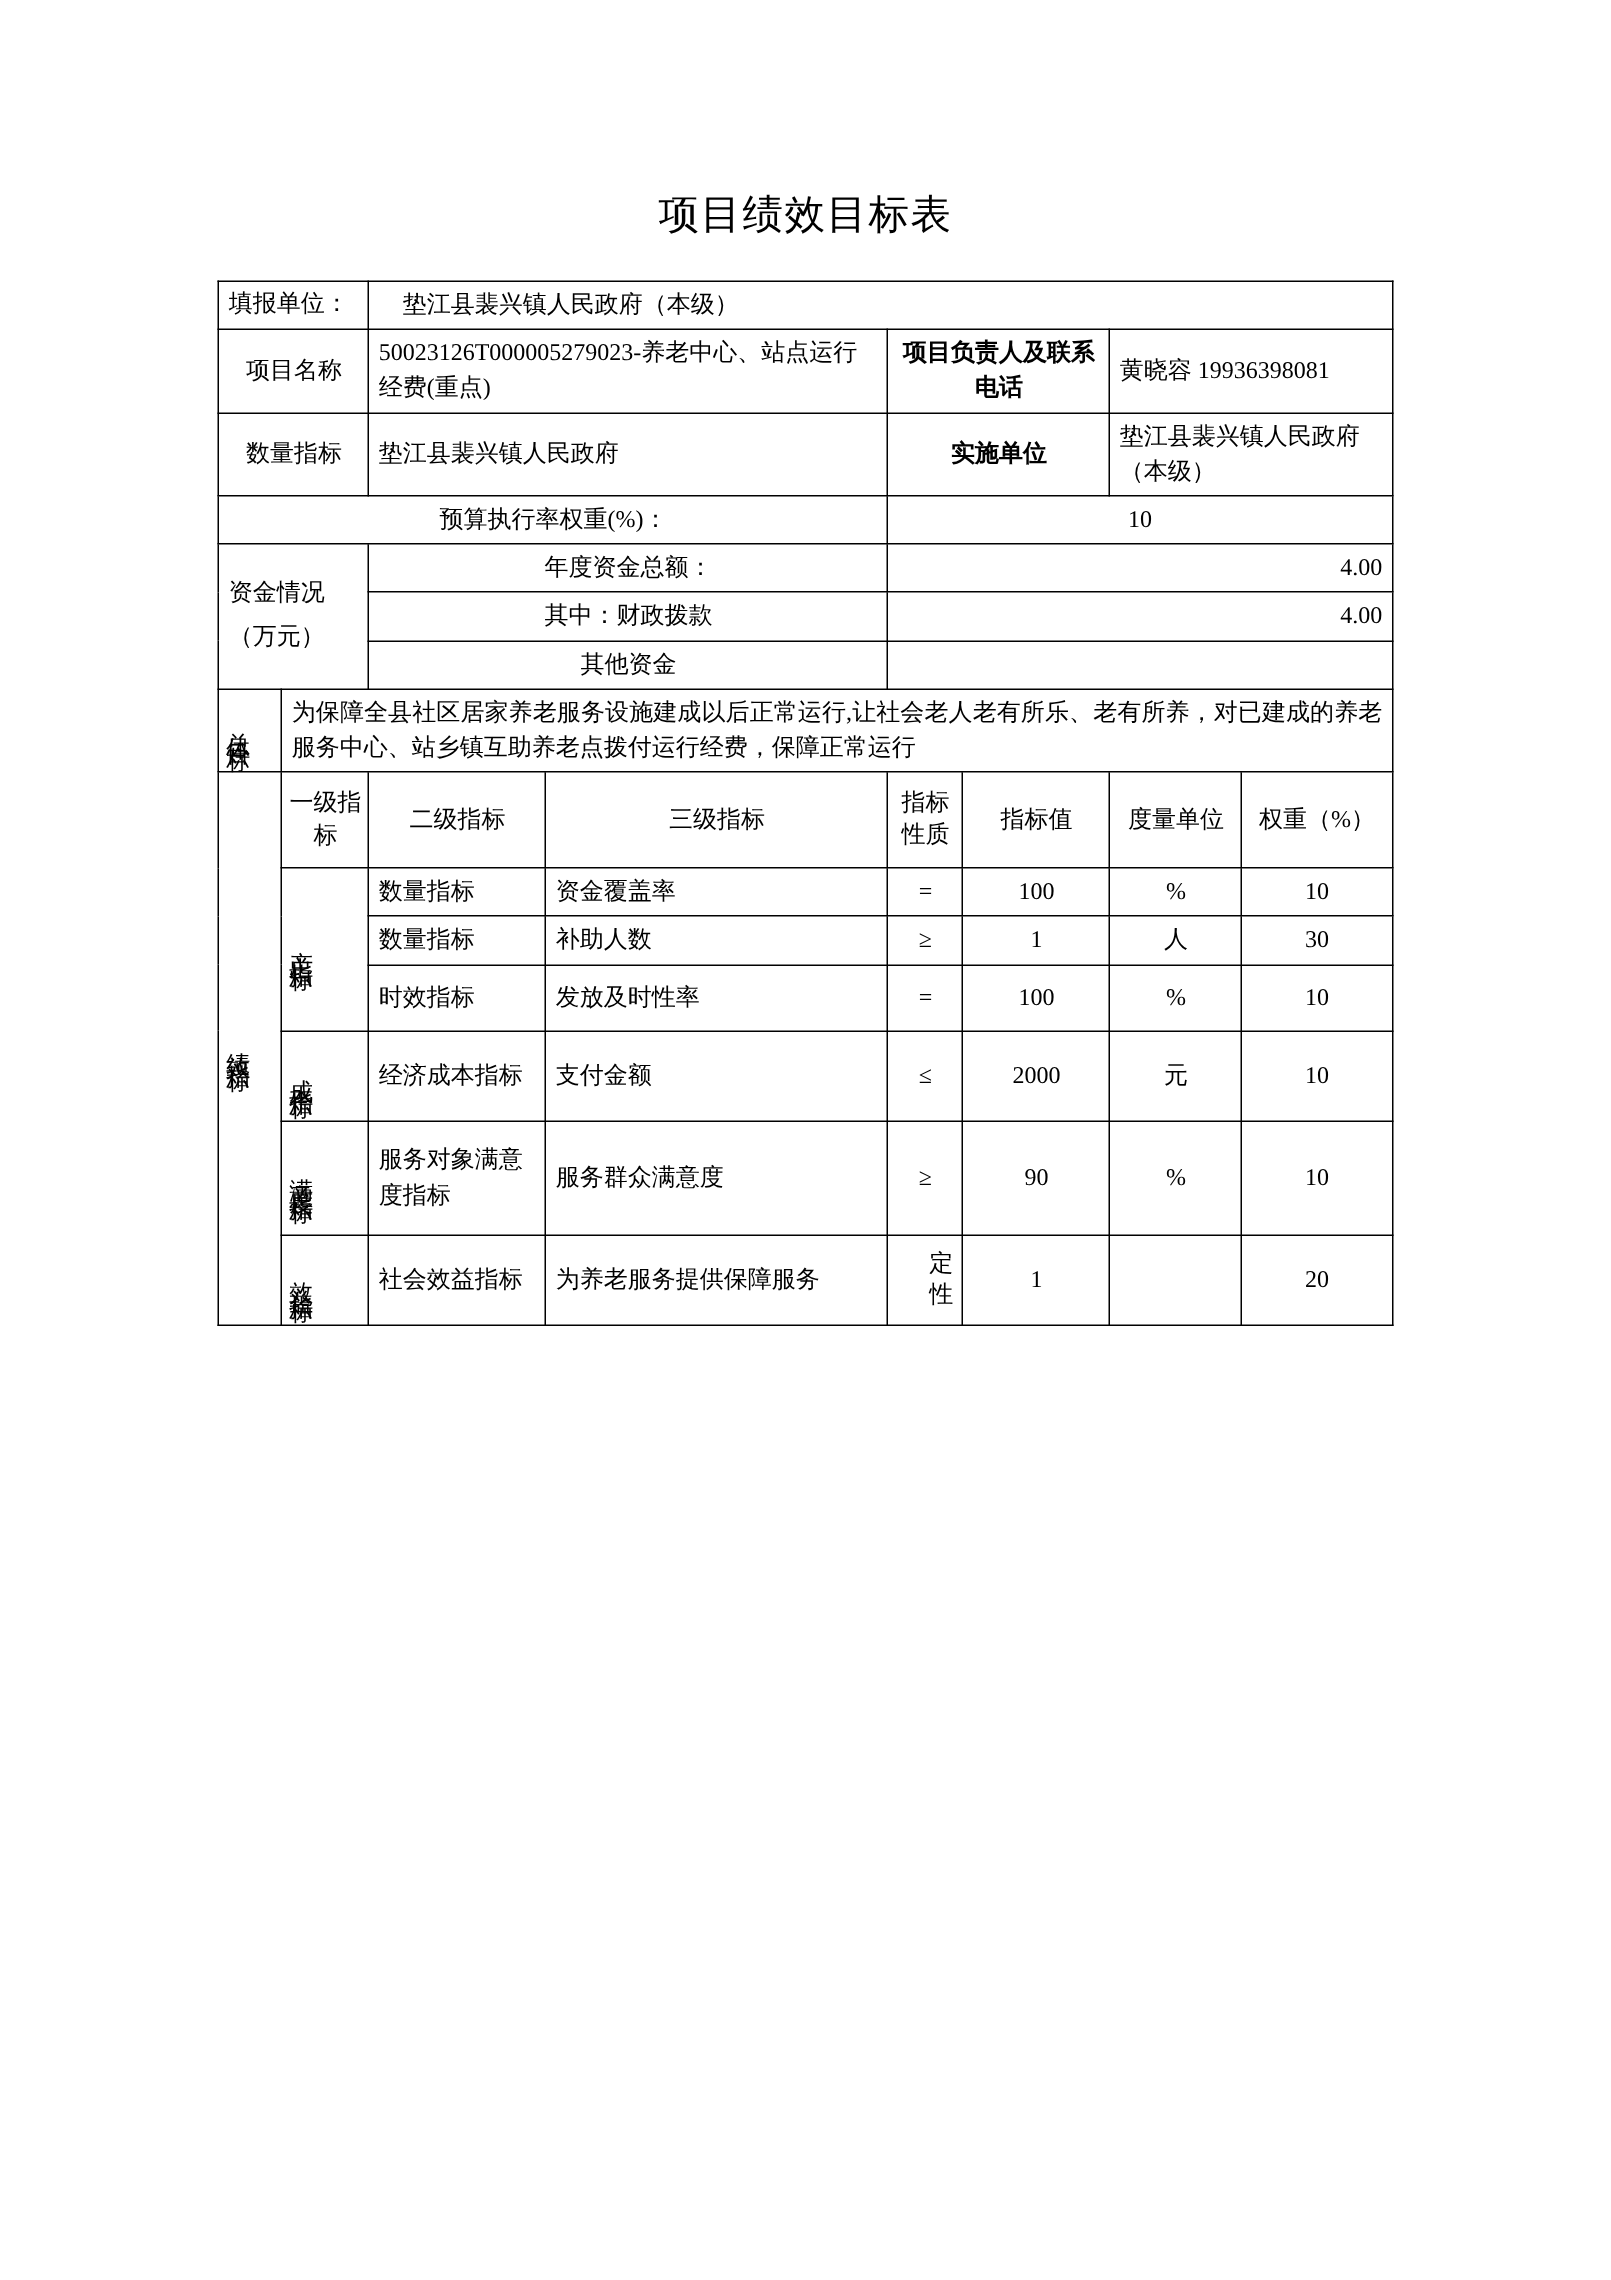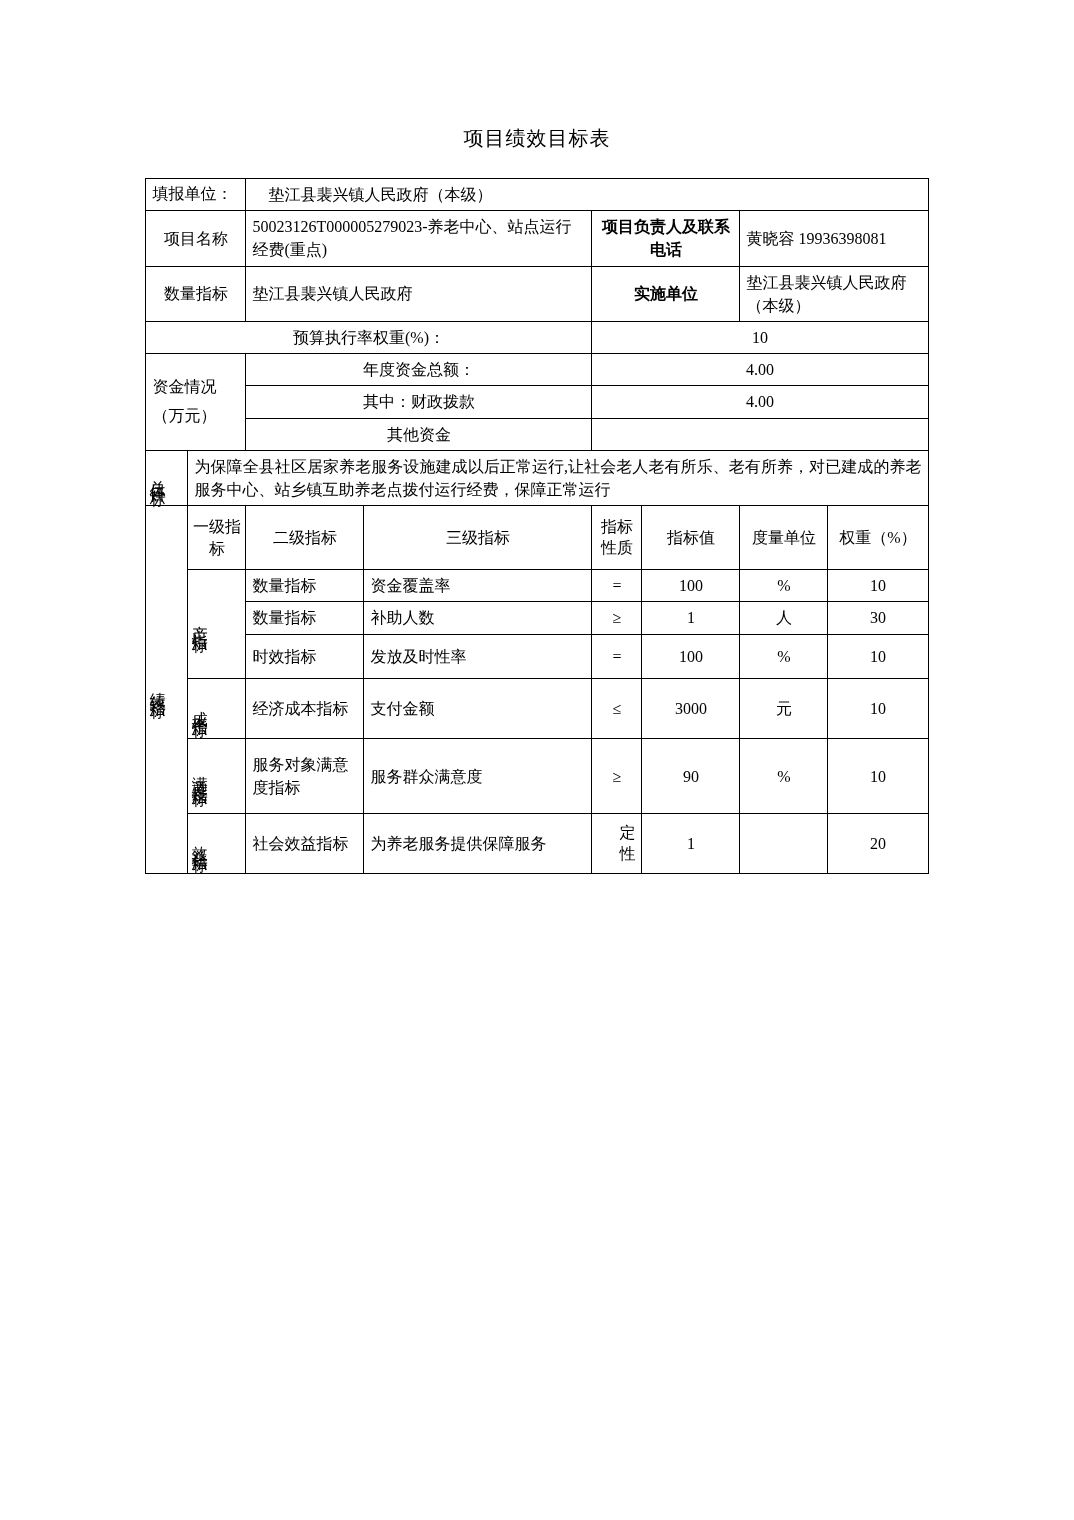--- a/index.html
+++ b/index.html
@@ -16,21 +16,21 @@
   }
   .page {
     width: 1074px;
     height: 1520px;
     box-sizing: border-box;
     padding: 0;
     position: relative;
   }
   .title {
     text-align: center;
-    font-size: 20px;
+    font-size: 27px;
     letter-spacing: 1px;
     margin-top: 125px;
     font-family: "Liberation Serif", "DejaVu Serif", serif;
   }
   .subtitle {
     text-align: center;
     font-size: 22px;
     margin-top: 14px;
   }
   table.main {
@@ -41,21 +41,21 @@
   }
   table.main td {
     border: 1px solid #000000;
     padding: 4px 6px;
     font-size: 16px;
     vertical-align: middle;
     line-height: 1.45;
   }
   .c { text-align: center; }
   .l { text-align: left; }
-  .r { text-align: center; margin-top: 16px; }
+  .r { text-align: right; margin-top: 16px; }
   .b { font-weight: bold; }
   .vert {
     writing-mode: vertical-rl;
     text-orientation: upright;
     letter-spacing: 4px;
     display: inline-block;
     line-height: 1.15;
   }
   .vcell {
     text-align: left;
@@ -178,21 +178,21 @@
       <td class="c">10</td>
     </tr>
 
     <tr>
       <td class="vcell" style="padding:18px 2px;">
         <span class="vert">成本指标</span>
       </td>
       <td class="l">经济成本指标</td>
       <td class="l">支付金额</td>
       <td class="c">≤</td>
-      <td class="c">3000</td>
+      <td class="c">2000</td>
       <td class="c">元</td>
       <td class="c">10</td>
     </tr>
 
     <tr>
       <td class="vcell" style="padding:24px 2px;">
         <span class="vert">满意度指标</span>
       </td>
       <td class="l">服务对象满意度指标</td>
       <td class="l">服务群众满意度</td>

